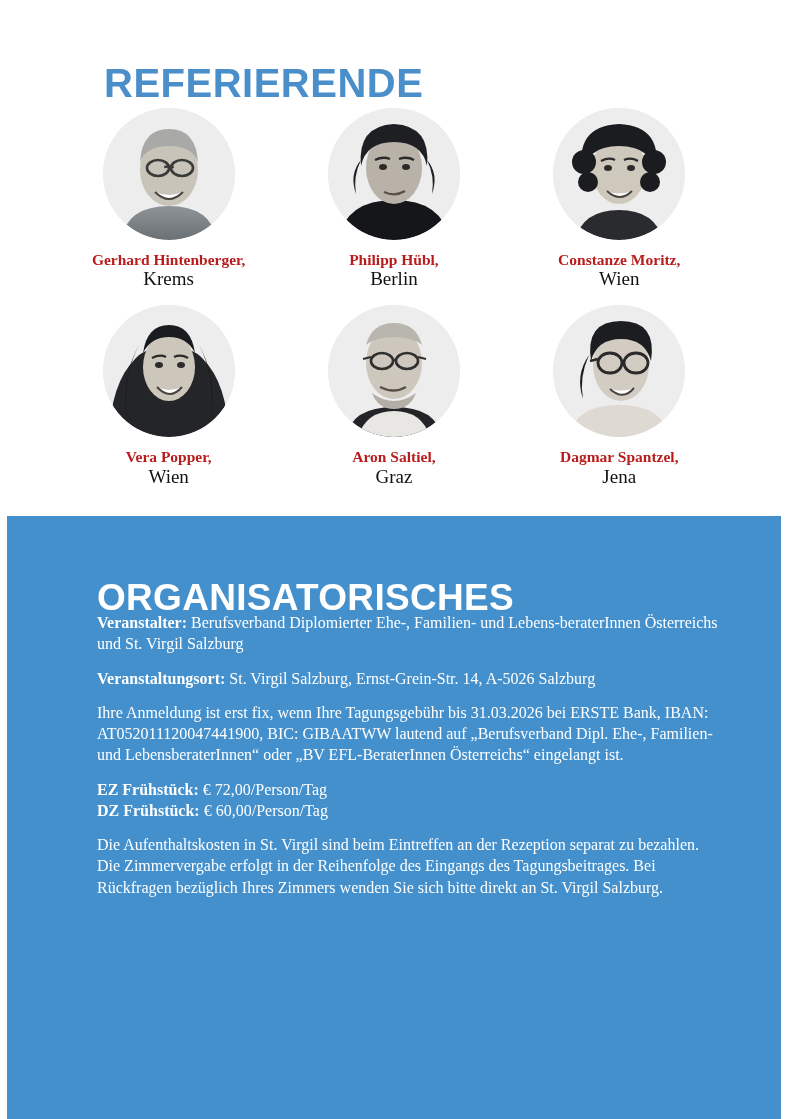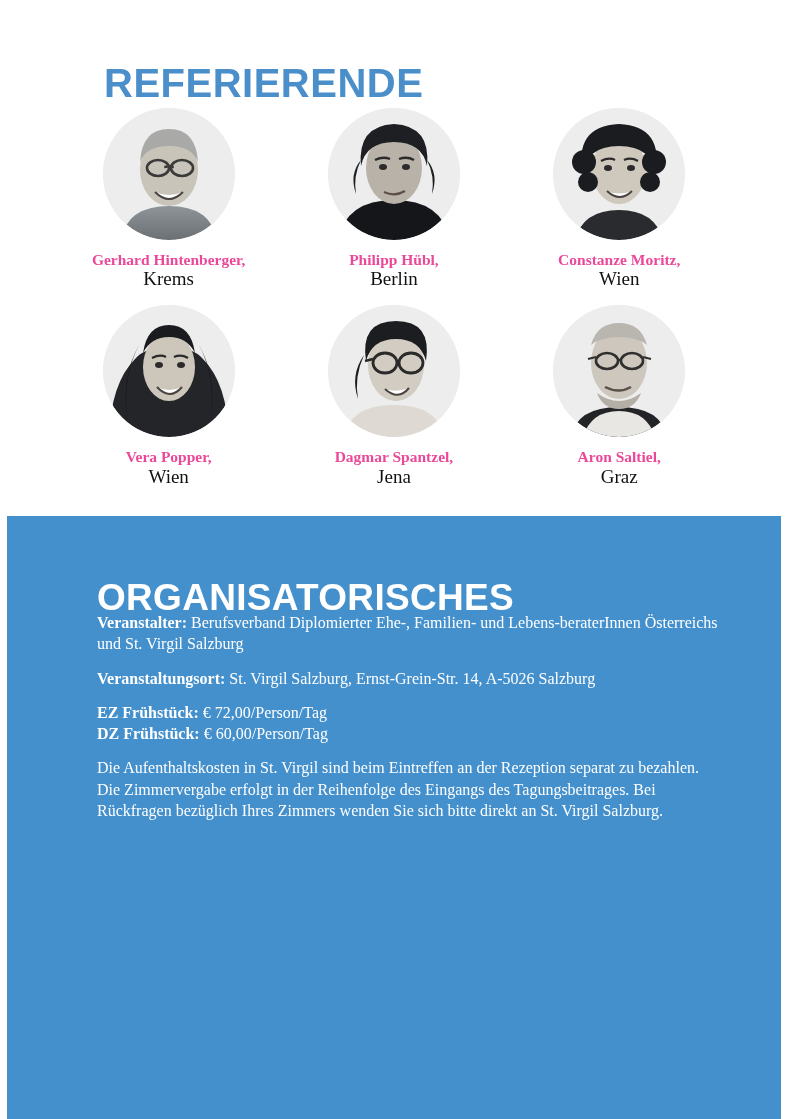--- a/index.html
+++ b/index.html
@@ -65,21 +65,21 @@
     position: relative;
     background: #ececec;
     flex: none;
   }
   .speaker-photo svg { display: block; width: 132px; height: 132px; }
 
   .speaker-name {
     font-family: "Liberation Serif", serif;
     font-weight: bold;
     font-size: 15.5px;
-    color: #ec4899;
+    color: #b91c1c;
     margin-top: 11px;
     line-height: 1.12;
     text-align: center;
     white-space: nowrap;
   }
   .speaker-city {
     font-family: "Liberation Serif", serif;
     font-weight: normal;
     font-size: 19px;
     color: #111111;
@@ -256,47 +256,20 @@
           </svg>
         </div>
         <div class="speaker-name">Vera Popper,</div>
         <div class="speaker-city">Wien</div>
       </div>
 
       <div class="speaker-card">
         <div class="speaker-photo">
           <svg viewBox="0 0 132 132" xmlns="http://www.w3.org/2000/svg">
             <defs>
-                <clipPath id="c6">
-                  <circle cx="66" cy="66" r="66"></circle>
-                </clipPath>
-              </defs>
-            <g clip-path="url(#c6)">
-              <rect width="132" height="132" fill="#ededed"></rect>
-              <path d="M16 132 q6 -32 50 -32 q44 0 50 32 z" fill="#ded9d2"></path>
-              <ellipse cx="68" cy="60" rx="28" ry="36" fill="#d3ccc2"></ellipse>
-              <path d="M38 56 q-6 -40 30 -40 q36 0 30 40 q-6 -22 -30 -22 q-24 0 -30 22z" fill="#1c1d20"></path>
-              <path d="M36 50 q-10 22 -6 44 q-8 -24 6 -44z" fill="#1c1d20"></path>
-              <ellipse cx="57" cy="58" rx="12" ry="10" fill="none" stroke="#2a2a2a" stroke-width="2.8"></ellipse>
-              <ellipse cx="83" cy="58" rx="12" ry="10" fill="none" stroke="#2a2a2a" stroke-width="2.8"></ellipse>
-              <path d="M69 57 h2" stroke="#2a2a2a" stroke-width="2.6"></path>
-              <path d="M45 54 l-8 2" stroke="#2a2a2a" stroke-width="2.4"></path>
-              <path d="M57 84 q13 11 24 -1 q-12 5 -24 1z" fill="#ffffff"></path>
-              <path d="M57 84 q13 12 24 -1" fill="none" stroke="#4a4440" stroke-width="2"></path>
-            </g>
-          </svg>
-        </div>
-        <div class="speaker-name">Dagmar Spantzel,</div>
-        <div class="speaker-city">Jena</div>
-      </div>
-
-      <div class="speaker-card">
-        <div class="speaker-photo">
-          <svg viewBox="0 0 132 132" xmlns="http://www.w3.org/2000/svg">
-            <defs>
                 <clipPath id="c5">
                   <circle cx="66" cy="66" r="66"></circle>
                 </clipPath>
               </defs>
             <g clip-path="url(#c5)">
               <rect width="132" height="132" fill="#ededed"></rect>
               <path d="M18 132 q6 -30 48 -30 q42 0 48 30 z" fill="#232427"></path>
               <path d="M30 132 q8 -26 36 -26 q28 0 36 26 z" fill="#e9e7e3"></path>
               <ellipse cx="66" cy="58" rx="28" ry="36" fill="#cdc7bd"></ellipse>
               <path d="M38 40 q6 -22 28 -22 q22 0 28 22 q-10 -8 -28 -8 q-18 0 -28 8z" fill="#b9b6b0"></path>
@@ -307,20 +280,47 @@
               <path d="M90 52 l8 2" stroke="#2f2f2f" stroke-width="2.2"></path>
               <path d="M52 82 q14 7 26 0" stroke="#585048" stroke-width="2.3" fill="none"></path>
               <path d="M44 88 q22 16 44 0 q-6 16 -22 16 q-16 0 -22 -16z" fill="#b3aea6"></path>
             </g>
           </svg>
         </div>
         <div class="speaker-name">Aron Saltiel,</div>
         <div class="speaker-city">Graz</div>
       </div>
 
+      <div class="speaker-card">
+        <div class="speaker-photo">
+          <svg viewBox="0 0 132 132" xmlns="http://www.w3.org/2000/svg">
+            <defs>
+                <clipPath id="c6">
+                  <circle cx="66" cy="66" r="66"></circle>
+                </clipPath>
+              </defs>
+            <g clip-path="url(#c6)">
+              <rect width="132" height="132" fill="#ededed"></rect>
+              <path d="M16 132 q6 -32 50 -32 q44 0 50 32 z" fill="#ded9d2"></path>
+              <ellipse cx="68" cy="60" rx="28" ry="36" fill="#d3ccc2"></ellipse>
+              <path d="M38 56 q-6 -40 30 -40 q36 0 30 40 q-6 -22 -30 -22 q-24 0 -30 22z" fill="#1c1d20"></path>
+              <path d="M36 50 q-10 22 -6 44 q-8 -24 6 -44z" fill="#1c1d20"></path>
+              <ellipse cx="57" cy="58" rx="12" ry="10" fill="none" stroke="#2a2a2a" stroke-width="2.8"></ellipse>
+              <ellipse cx="83" cy="58" rx="12" ry="10" fill="none" stroke="#2a2a2a" stroke-width="2.8"></ellipse>
+              <path d="M69 57 h2" stroke="#2a2a2a" stroke-width="2.6"></path>
+              <path d="M45 54 l-8 2" stroke="#2a2a2a" stroke-width="2.4"></path>
+              <path d="M57 84 q13 11 24 -1 q-12 5 -24 1z" fill="#ffffff"></path>
+              <path d="M57 84 q13 12 24 -1" fill="none" stroke="#4a4440" stroke-width="2"></path>
+            </g>
+          </svg>
+        </div>
+        <div class="speaker-name">Dagmar Spantzel,</div>
+        <div class="speaker-city">Jena</div>
+      </div>
+
     </div>
 
   </div>
 </section>
 
 <section id="organisational-section">
 
   <h2 id="organisational-title">ORGANISATORISCHES</h2>
 
   <div id="organisational-body">
@@ -328,20 +328,21 @@
     <div class="info-block">
       <p class="para"><span class="lbl">Veranstalter:</span><span> Berufsverband Diplomierter Ehe-, Familien- und Lebens-beraterInnen Österreichs und St. Virgil Salzburg</span></p>
     </div>
 
     <div class="info-block">
       <p class="para"><span class="lbl">Veranstaltungsort:</span><span> St. Virgil Salzburg, Ernst-Grein-Str. 14, A-5026 Salzburg</span></p>
     </div>
 
 
     <div class="info-block">
+      <p class="para">Ihre Anmeldung ist erst fix, wenn Ihre Tagungsgebühr bis 31.03.2026 bei ERSTE Bank, IBAN: AT052011120047441900, BIC: GIBAATWW lautend auf „Berufsverband Dipl. Ehe-, Familien- und LebensberaterInnen“ oder „BV EFL-BeraterInnen Österreichs“ eingelangt ist.</p>
     </div>
 
     <div class="info-block">
       <p class="para"><span class="lbl">EZ Frühstück:</span><span> € 72,00/Person/Tag</span></p>
       <p class="para"><span class="lbl">DZ Frühstück:</span><span> € 60,00/Person/Tag</span></p>
     </div>
 
     <div class="info-block">
       <p class="para">Die Aufenthaltskosten in St. Virgil sind beim Eintreffen an der Rezeption separat zu bezahlen. Die Zimmervergabe erfolgt in der Reihenfolge des Eingangs des Tagungsbeitrages. Bei Rückfragen bezüglich Ihres Zimmers wenden Sie sich bitte direkt an St. Virgil Salzburg.</p>
     </div>

